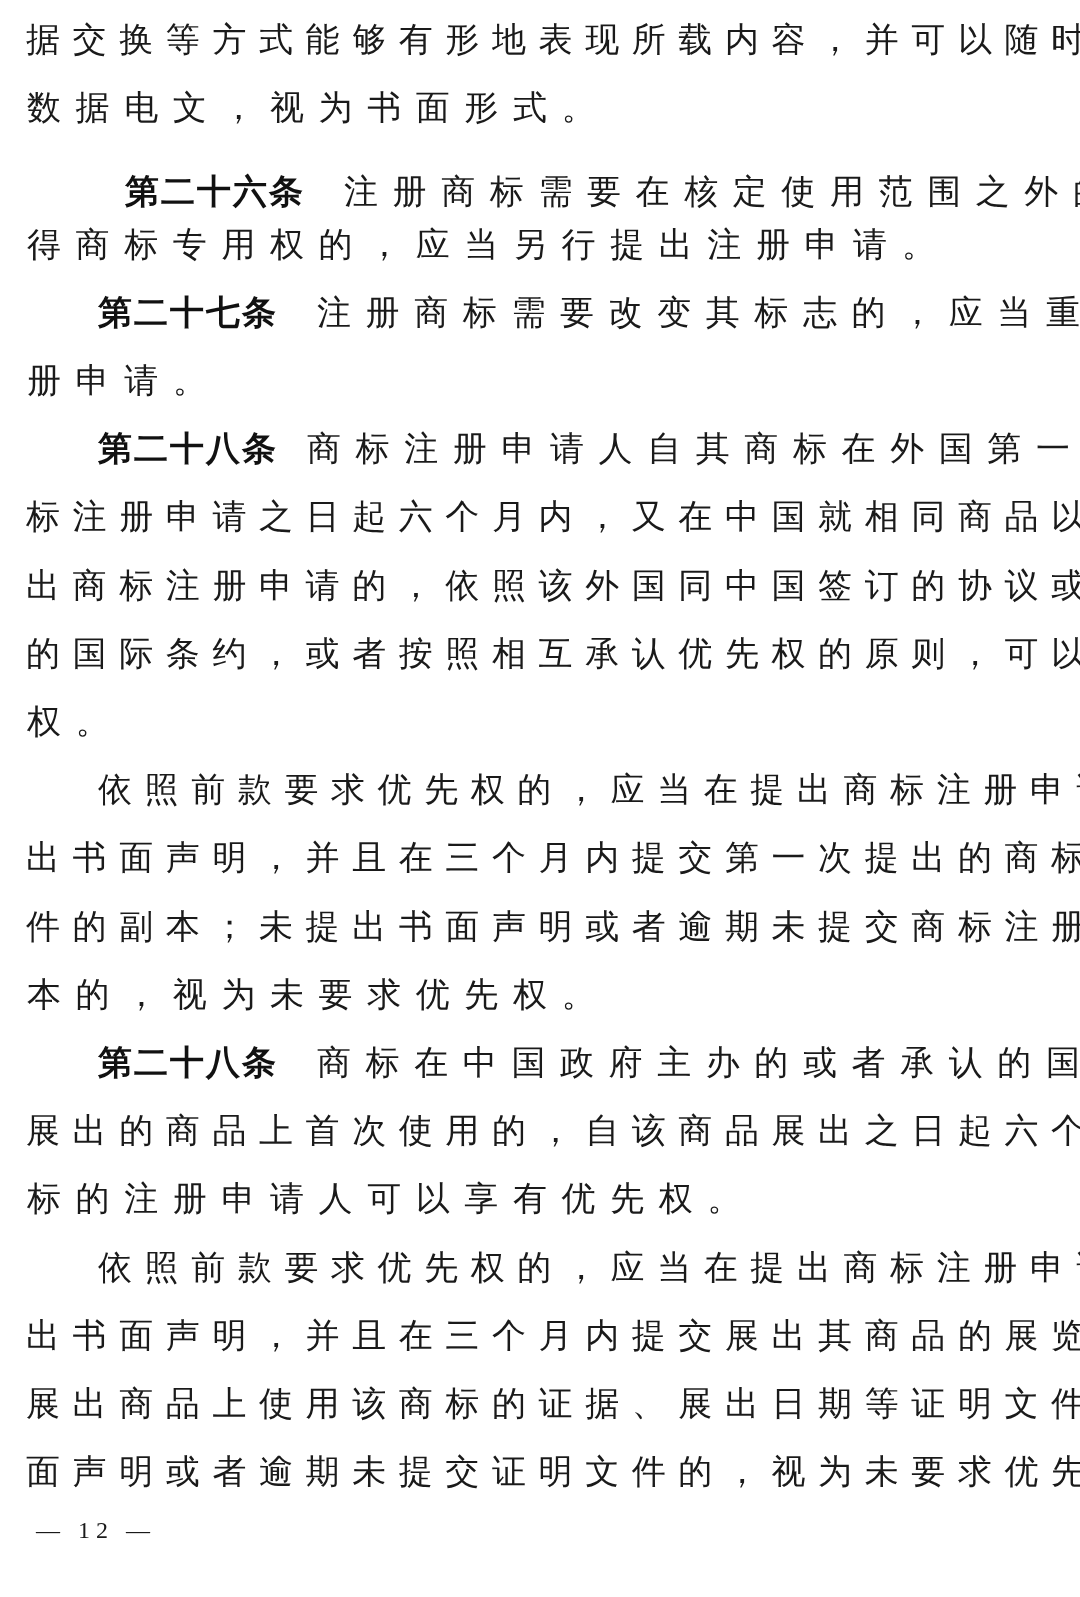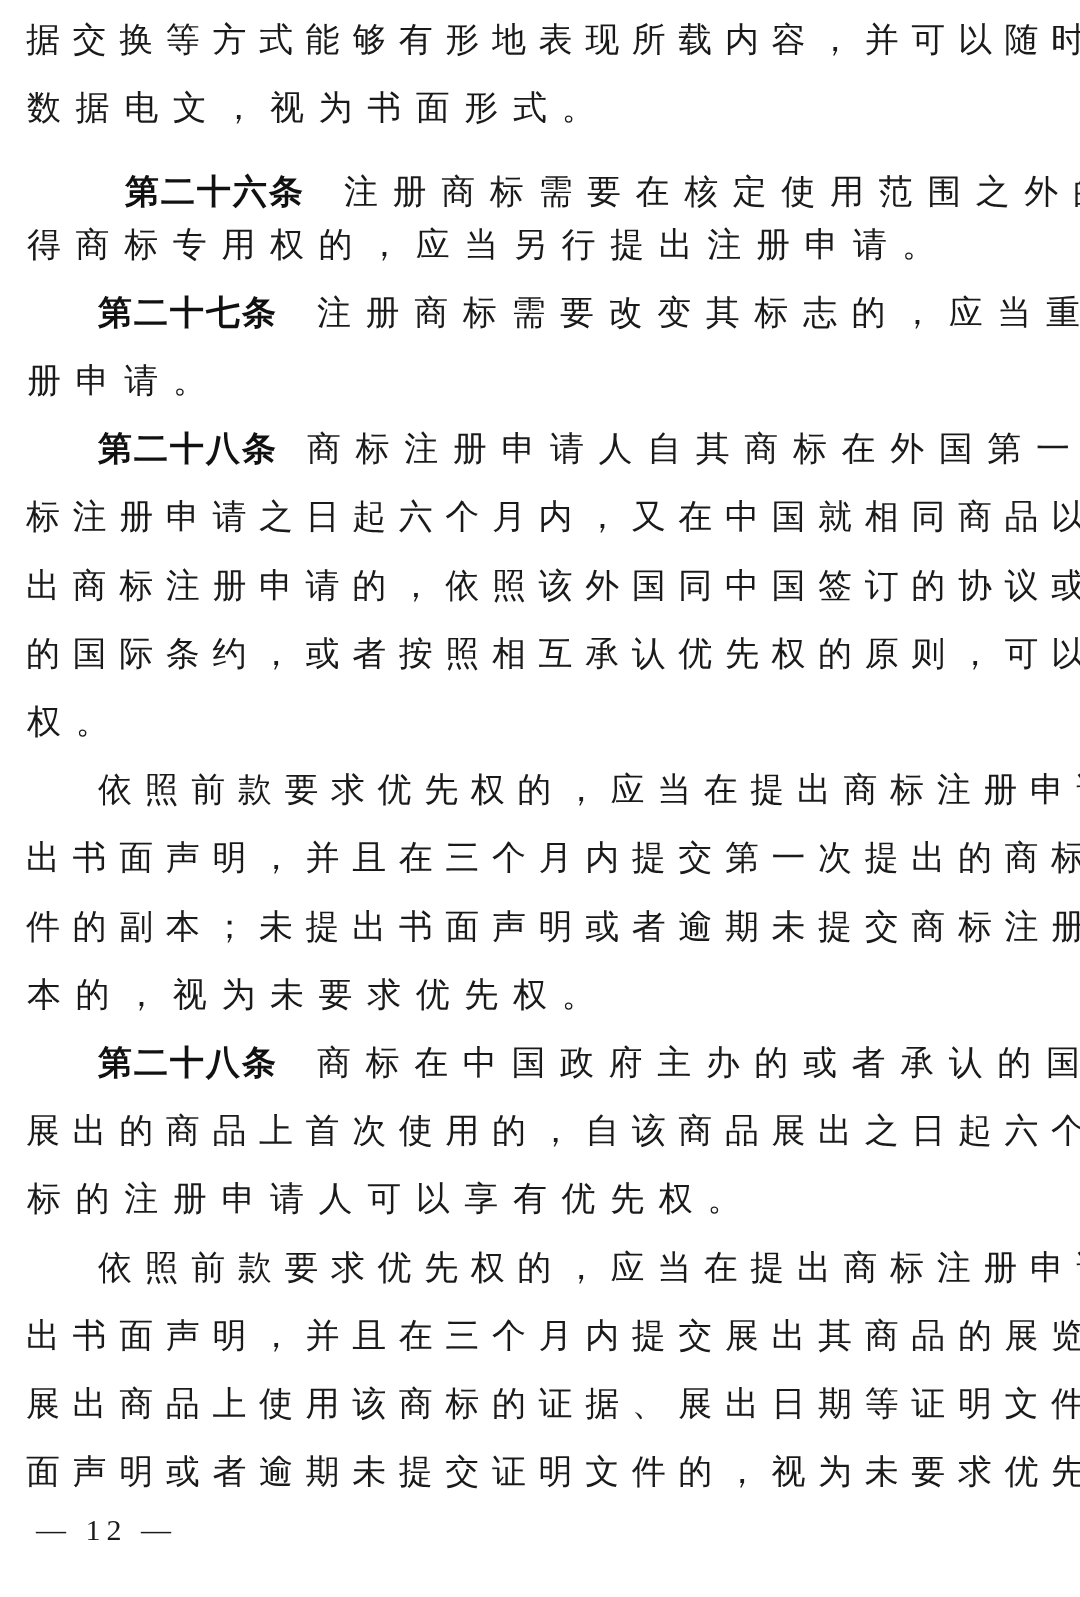--- a/index.html
+++ b/index.html
@@ -52,21 +52,21 @@
     .art {
       font-family: "DejaVu Sans", "Liberation Sans", sans-serif;
       font-weight: bold;
       letter-spacing: 2px;
       color: #111;
     }
     .page-number {
       position: absolute;
       left: 36px;
       top: 1508px;
-      font-size: 30px;
+      font-size: 24px;
       line-height: 44px;
       font-family: "Liberation Serif", "DejaVu Serif", serif;
       color: #1a1a1a;
       letter-spacing: 6px;
     }
   </style>
 </head>
 <body>
 
 <div class="page">

